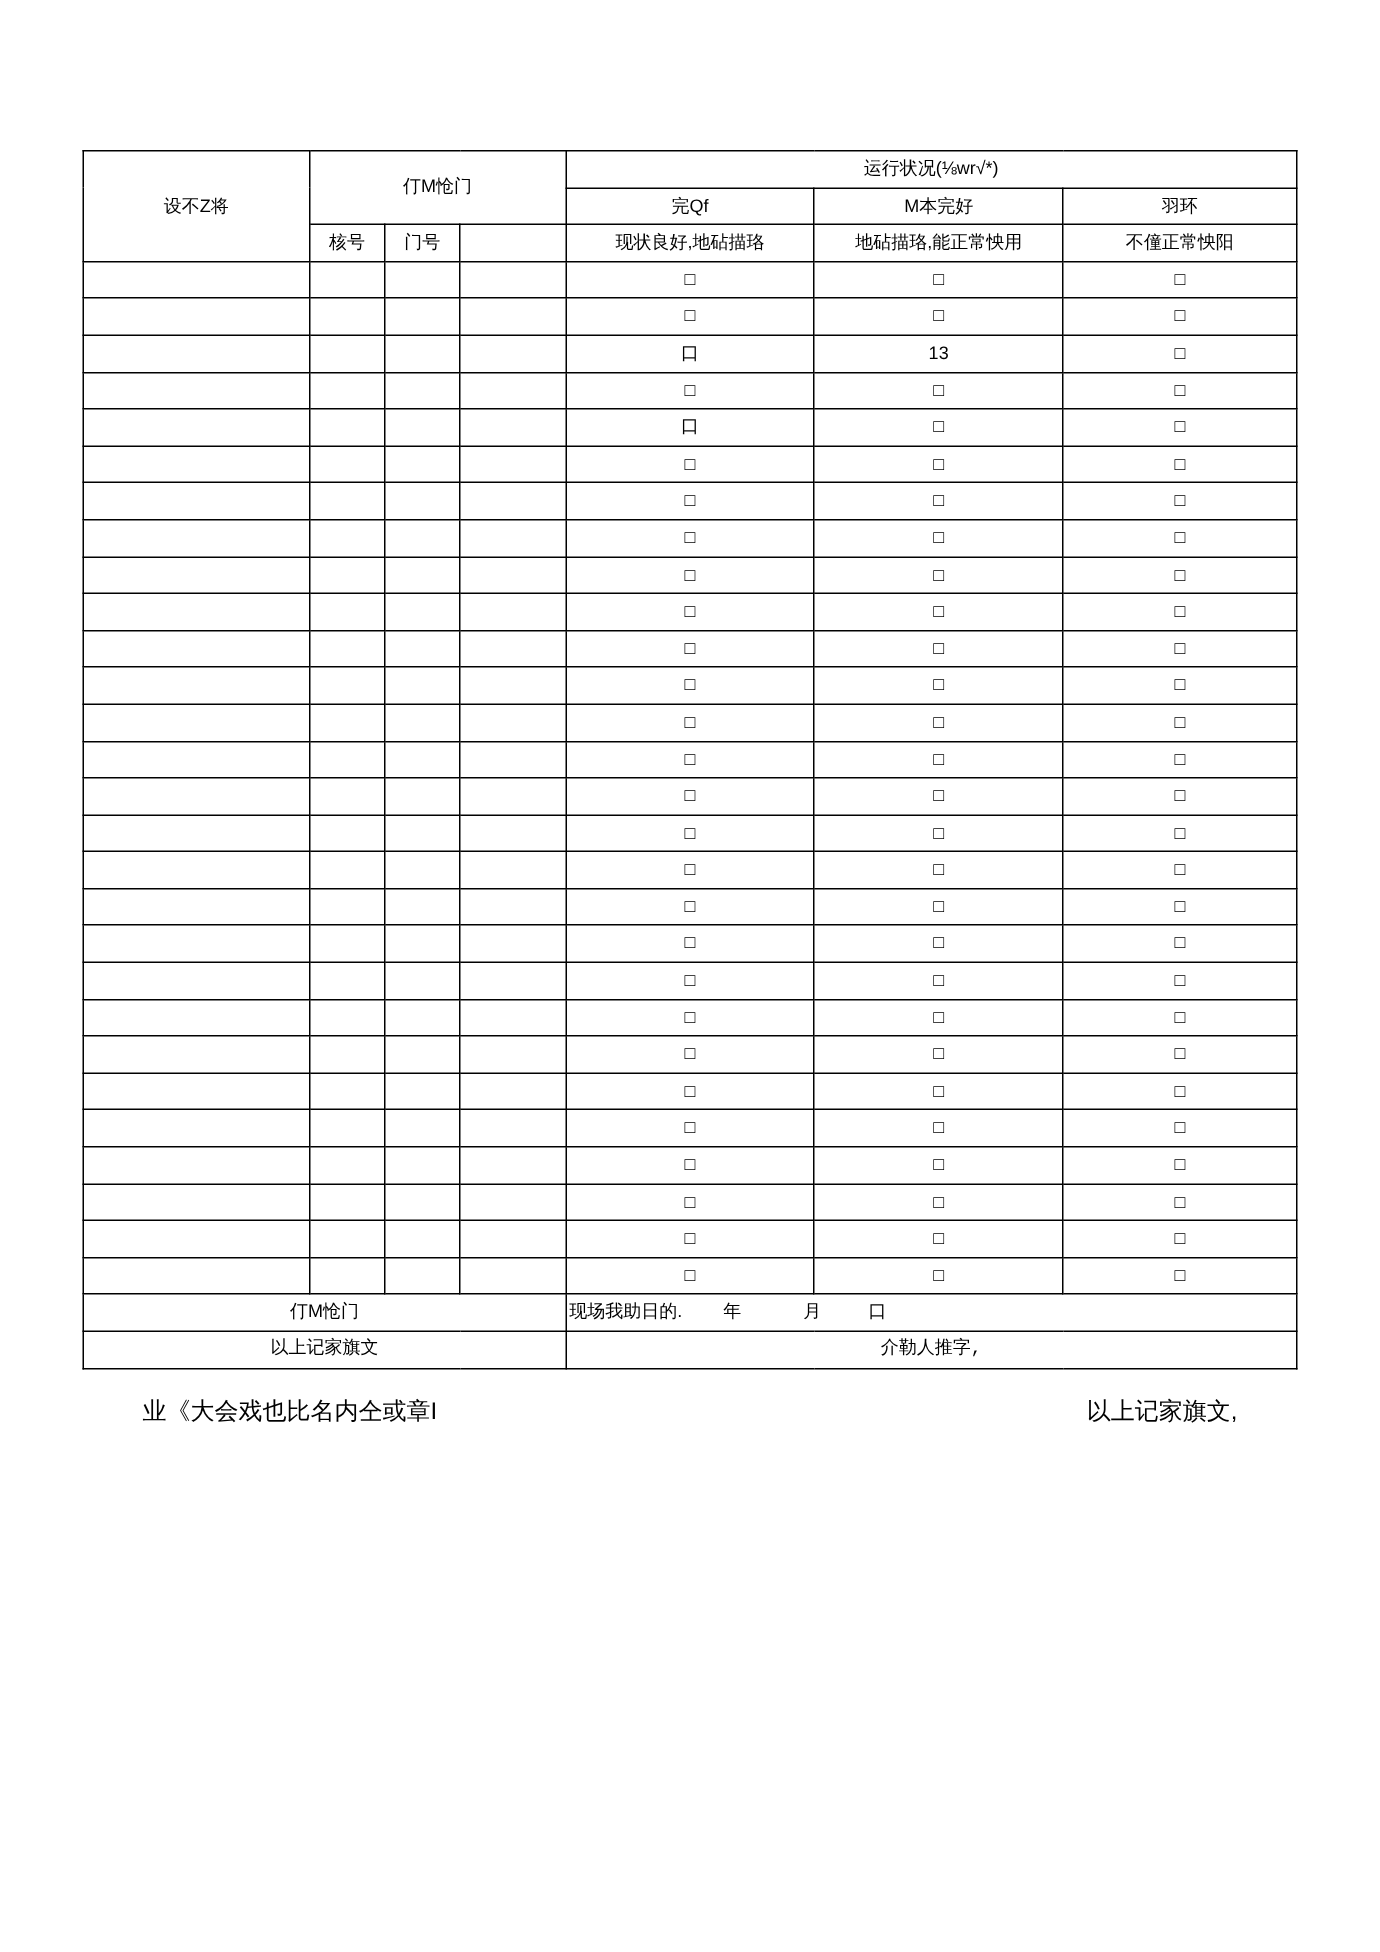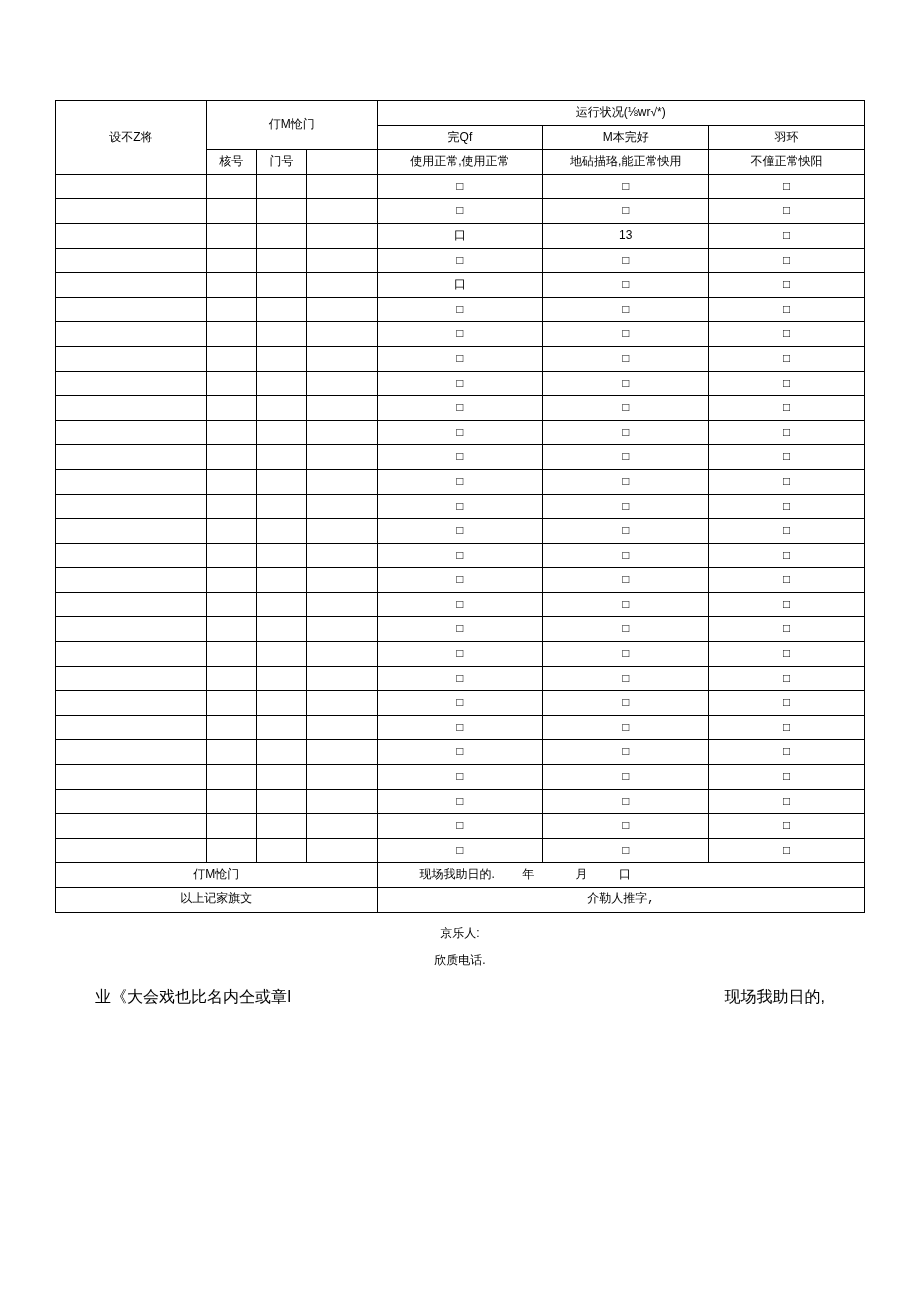--- a/index.html
+++ b/index.html
@@ -36,21 +36,21 @@
     padding: 6px 8px;
     height: 28px;
   }
   .footer-confirm td {
     height: 50px;
     vertical-align: top;
     text-align: left;
     padding: 6px 8px;
     font-family: Liberation Mono, monospace;
   }
-  .date-block { display:inline-block; margin-left: 40px; }
+  .date-block { display:inline-block; }
   .date-seg { display:inline-block; width:60px; text-align:center; }
   .date-seg.narrow { width:40px; }
   .bottom-lines {
     margin-top: 12px;
     text-align: center;
     font-size: 12px;
   }
   .bottom-lines div { margin: 10px 0; }
   .sig-row {
     margin-top: 18px;
@@ -90,21 +90,21 @@
     </tr>
     <tr>
       <th>完Qf</th>
       <th>M本完好</th>
       <th>羽环</th>
     </tr>
     <tr>
       <th>核号</th>
       <th>门号</th>
       <th></th>
-      <th>使用正常,使用正常</th>
+      <th>现状良好,地砧描珞</th>
       <th>地砧描珞,能正常怏用</th>
       <th>不僮正常怏阳</th>
     </tr>
   </thead>
   <tbody id="rows-body">
         <tr class="data-row">
           <td></td>
           <td></td>
           <td></td>
           <td></td>
@@ -374,23 +374,19 @@
       <td colspan="4">
         <span>以上记家旗文</span>
       </td>
       <td colspan="3" style="text-align:center; vertical-align:middle;margin-left:38px;">
         <span>介勒人推字,</span>
       </td>
     </tr>
   </tbody>
 </table>
 
-<div class="bottom-lines">
-  <div>京乐人:</div>
-  <div>欣质电话.</div>
-</div>
 
 <div class="sig-row">
   <span>业《大会戏也比名内仝或章I</span>
-  <span>现场我助日的,</span>
+  <span>以上记家旗文,</span>
 </div>
 
 </div>
 
 </body></html>

